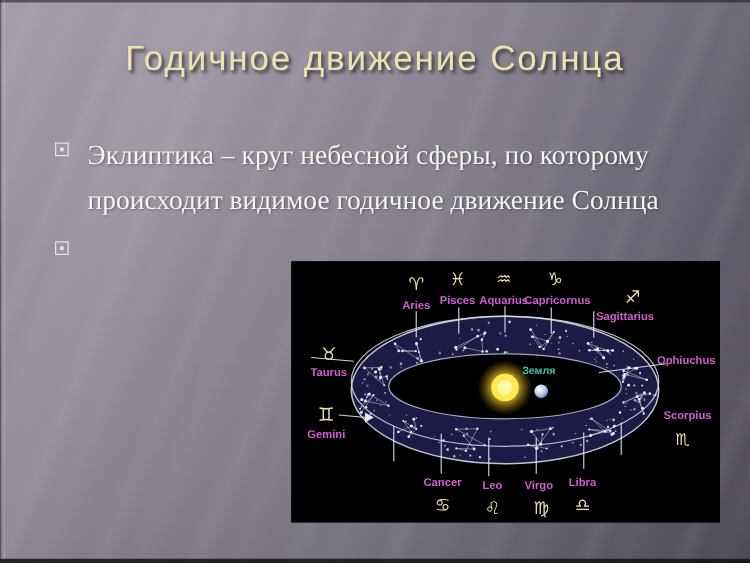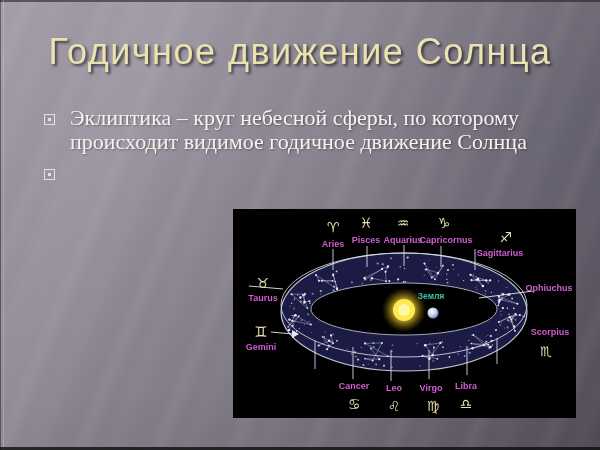--- a/index.html
+++ b/index.html
@@ -20,36 +20,36 @@
         rgba(255,255,255,0.028) 55px, rgba(255,255,255,0) 72px);
   }
   .edge-top{position:absolute;left:0;top:0;width:600px;height:2px;background:rgba(25,25,28,0.55);}
   .edge-bottom{position:absolute;left:0;bottom:0;width:600px;height:3px;background:rgba(12,12,14,0.8);}
   .edge-left{position:absolute;left:0;top:0;width:1px;height:450px;background:rgba(20,20,22,0.45);}
   .edge-left-light{position:absolute;left:3px;top:0;width:1px;height:450px;background:rgba(255,255,255,0.18);}
 
   .title{
     position:absolute;left:0;right:0;top:31px;margin:0;
     text-align:center;font-weight:normal;
-    font-size:36px;letter-spacing:1.5px;color:#ebe2b0;
+    font-size:28px;letter-spacing:1.5px;color:#ebe2b0;
     text-shadow:2px 2px 3px rgba(25,25,30,0.75);
   }
 
   .bullets{position:absolute;left:44px;top:106px;width:540px;}
   .bullet-row{display:flex;align-items:flex-start;margin-bottom:7px;}
   .bullet-marker{
     flex:0 0 auto;width:9px;height:9px;margin:8px 15px 0 0;
     border:1px solid #e2e2e2;position:relative;
   }
   .bullet-marker::after{
     content:"";position:absolute;left:3px;top:3px;width:3px;height:3px;background:#e2e2e2;
   }
   .bullet-text{
     font-family:"Liberation Serif",serif;
-    font-size:22px;line-height:24px;color:#f6f4f0;
+    font-size:22px;line-height:36px;color:#f6f4f0;
     white-space:nowrap;
     text-shadow:1px 1px 2px rgba(0,0,0,0.35);
   }
 
   .zodiac{
     position:absolute;left:233px;top:209px;width:343px;height:209px;
     background:#000;
   }
   .zodiac svg{display:block;width:343px;height:209px;}
   .const-label{font-family:"Liberation Sans",sans-serif;font-weight:bold;font-size:9px;}

